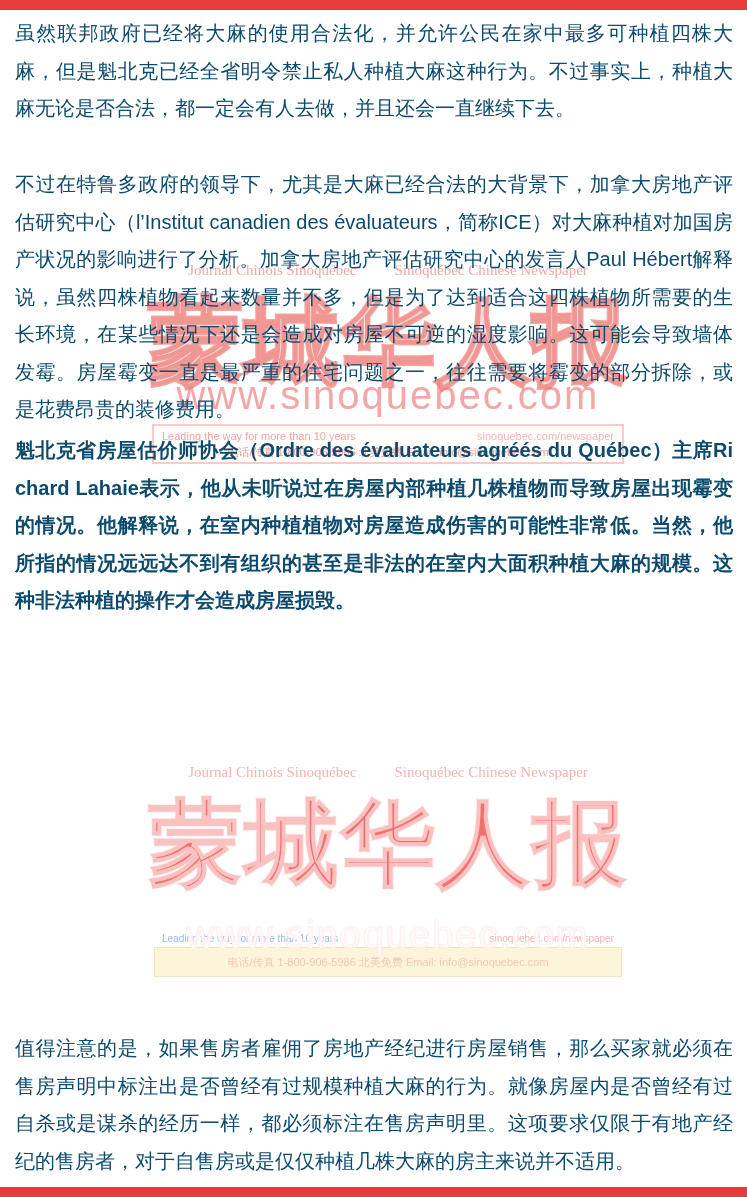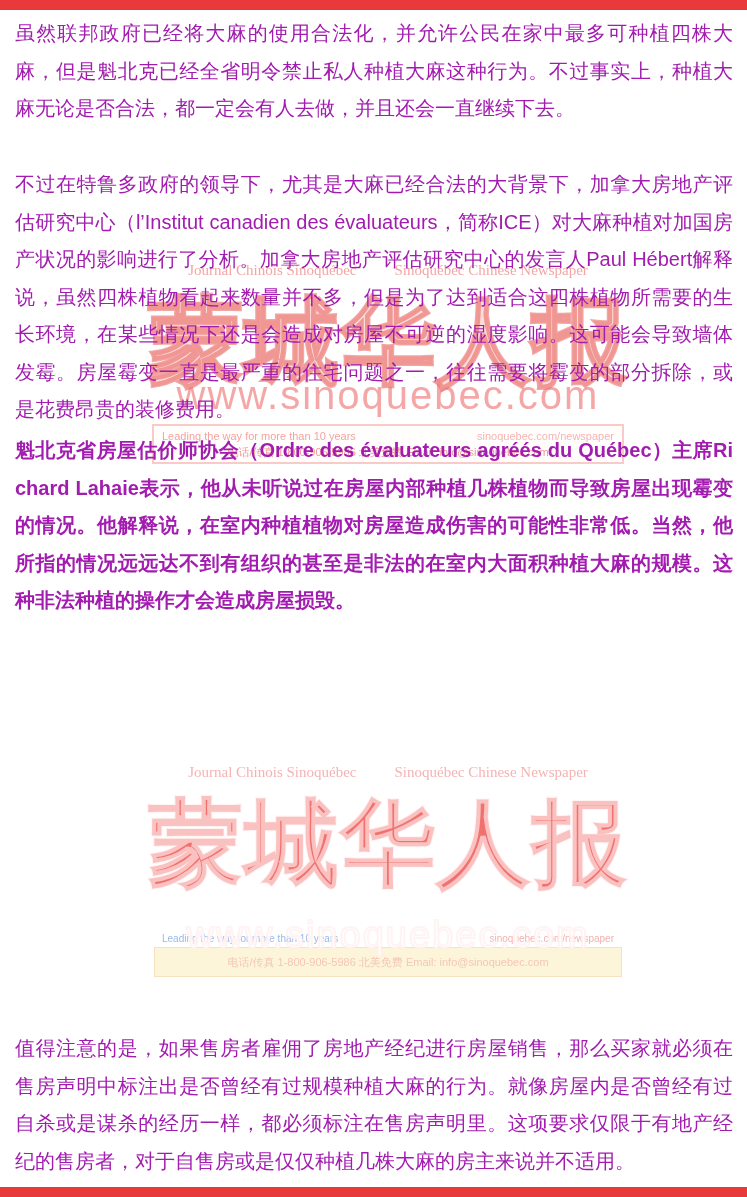--- a/index.html
+++ b/index.html
@@ -9,21 +9,21 @@
     background:#ffffff;
     overflow:hidden;
     font-family:"Liberation Sans",sans-serif;
   }
   .bar{position:absolute;left:0;width:747px;height:10px;background:#e8393b;z-index:5;}
   .bar.top{top:0;}
   .bar.bottom{top:1187px;}
 
   .para{
     position:absolute;left:15px;width:718px;
-    font-size:20px;line-height:37.5px;color:#a21caf;
+    font-size:20px;line-height:37.5px;color:#0c4a6e;
     text-align:justify;
     z-index:2;
     word-break:break-all;
   }
   .p1{top:15px;}
   .p2{top:166px;}
   .p3{top:432px;font-weight:bold;}
   .p4{top:655px;}
   .p5{top:878px;}
   .p6{top:1030px;}

